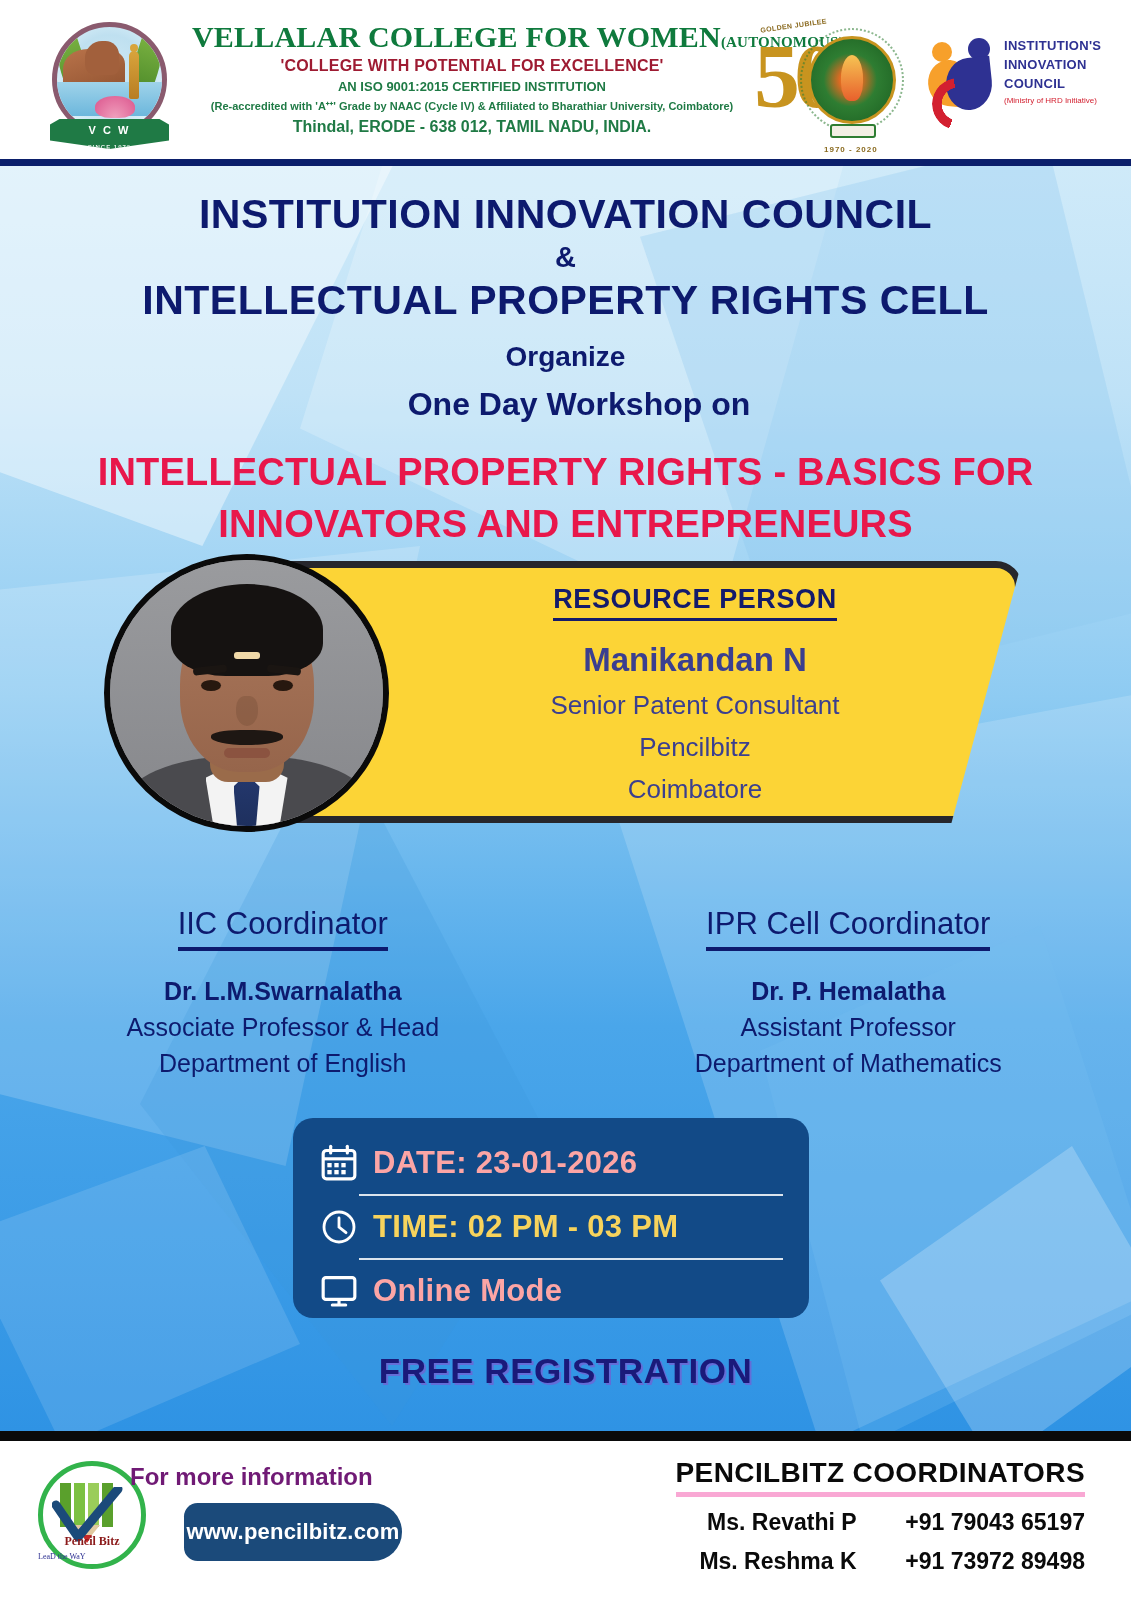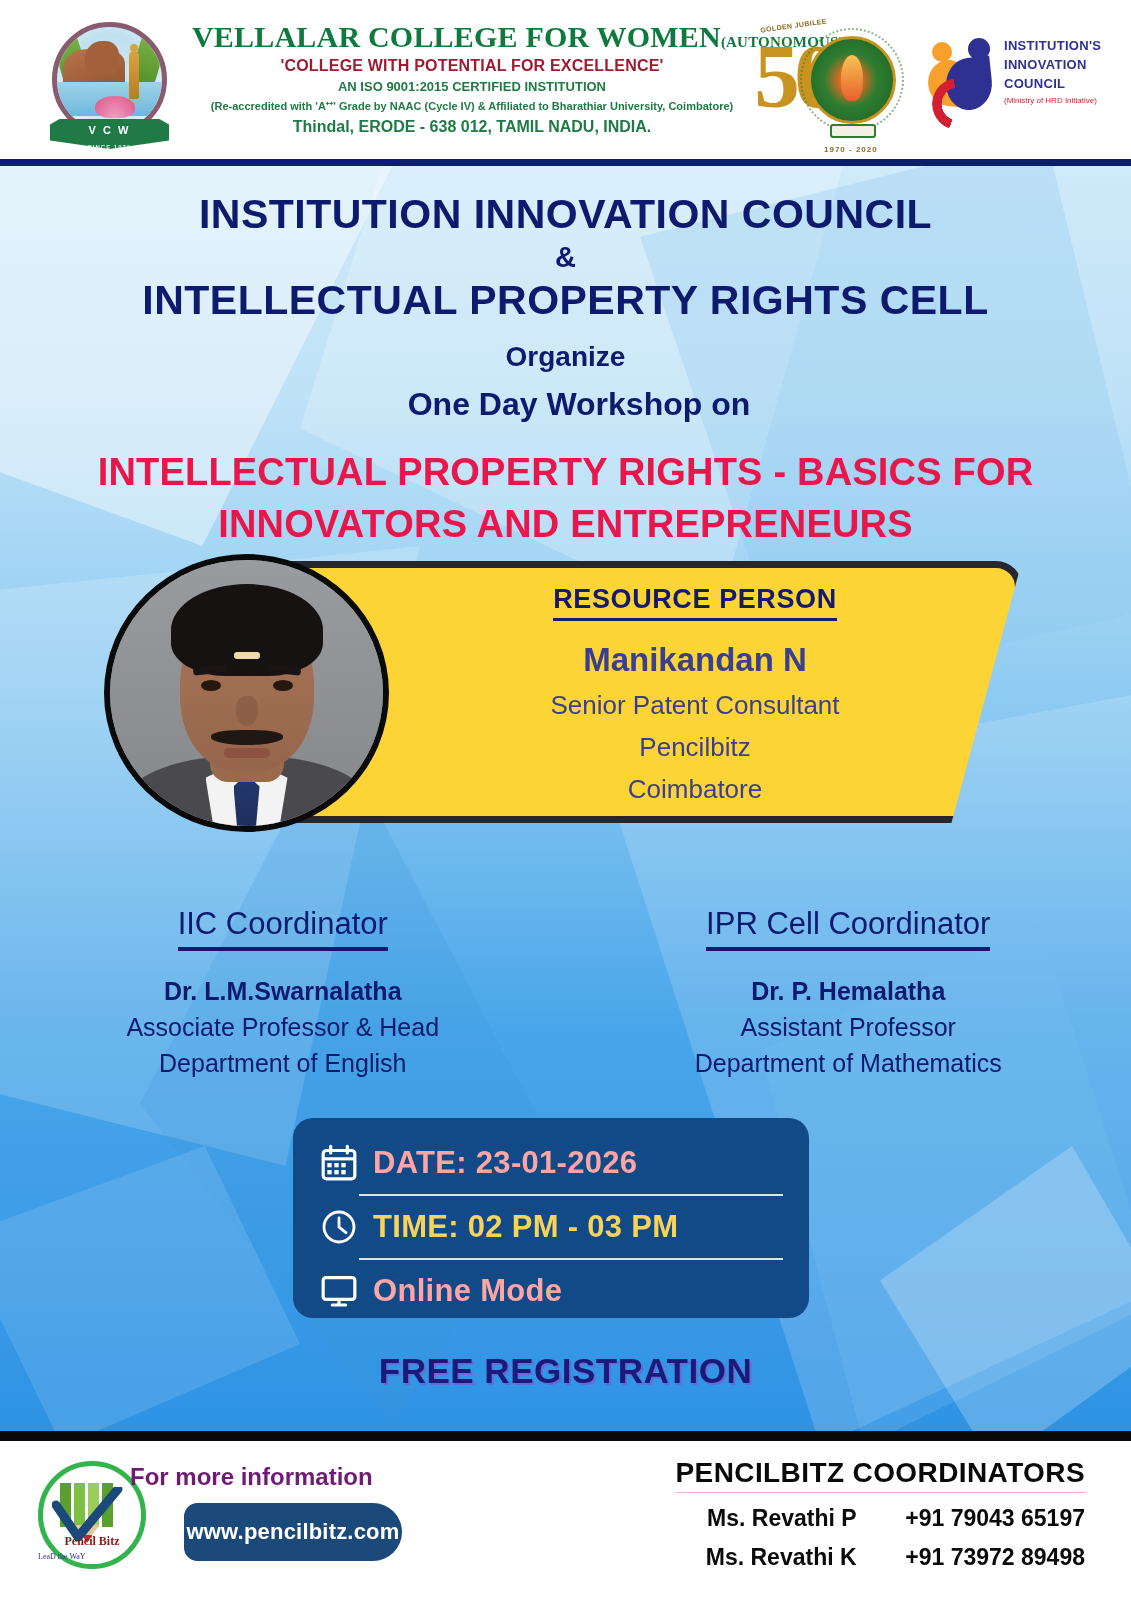--- a/index.html
+++ b/index.html
@@ -312,21 +312,21 @@
   .url-pill {
     position:absolute; left:184px; top:62px; width:218px; height:58px;
     background:#1b4a7a; border-radius:14px 30px 30px 14px;
     display:flex; align-items:center; justify-content:center;
   }
   .url-pill span { font-size:22px; font-weight:800; color:#fff; letter-spacing:.2px; }
 
   .pbc { position:absolute; right:46px; top:16px; text-align:right; }
   .pbc-title {
     font-size:28px; font-weight:800; color:#0a0a0a; letter-spacing:.4px;
-    display:inline-block; border-bottom:1px solid #f9a8d4; padding-bottom:3px;
+    display:inline-block; border-bottom:5px solid #f9a8d4; padding-bottom:3px;
   }
   .pbc-row { margin-top:12px; font-size:23px; font-weight:700; color:#0a0a0a; }
   .pbc-row .nm { display:inline-block; min-width:178px; text-align:right; }
   .pbc-row .ph { display:inline-block; min-width:222px; text-align:right; }
 </style>
 </head>
 <body>
 
 <div class="poster">
 
@@ -521,19 +521,19 @@
       <span>www.pencilbitz.com</span>
     </div>
 
     <div class="pbc">
       <div class="pbc-title">PENCILBITZ COORDINATORS</div>
       <div class="pbc-row">
         <span class="nm">Ms. Revathi P</span>
         <span class="ph">+91 79043 65197</span>
       </div>
       <div class="pbc-row">
-        <span class="nm">Ms. Revathi K</span>
+        <span class="nm">Ms. Reshma K</span>
         <span class="ph">+91 73972 89498</span>
       </div>
     </div>
   </div>
 
 </div>
 
 </body></html>

